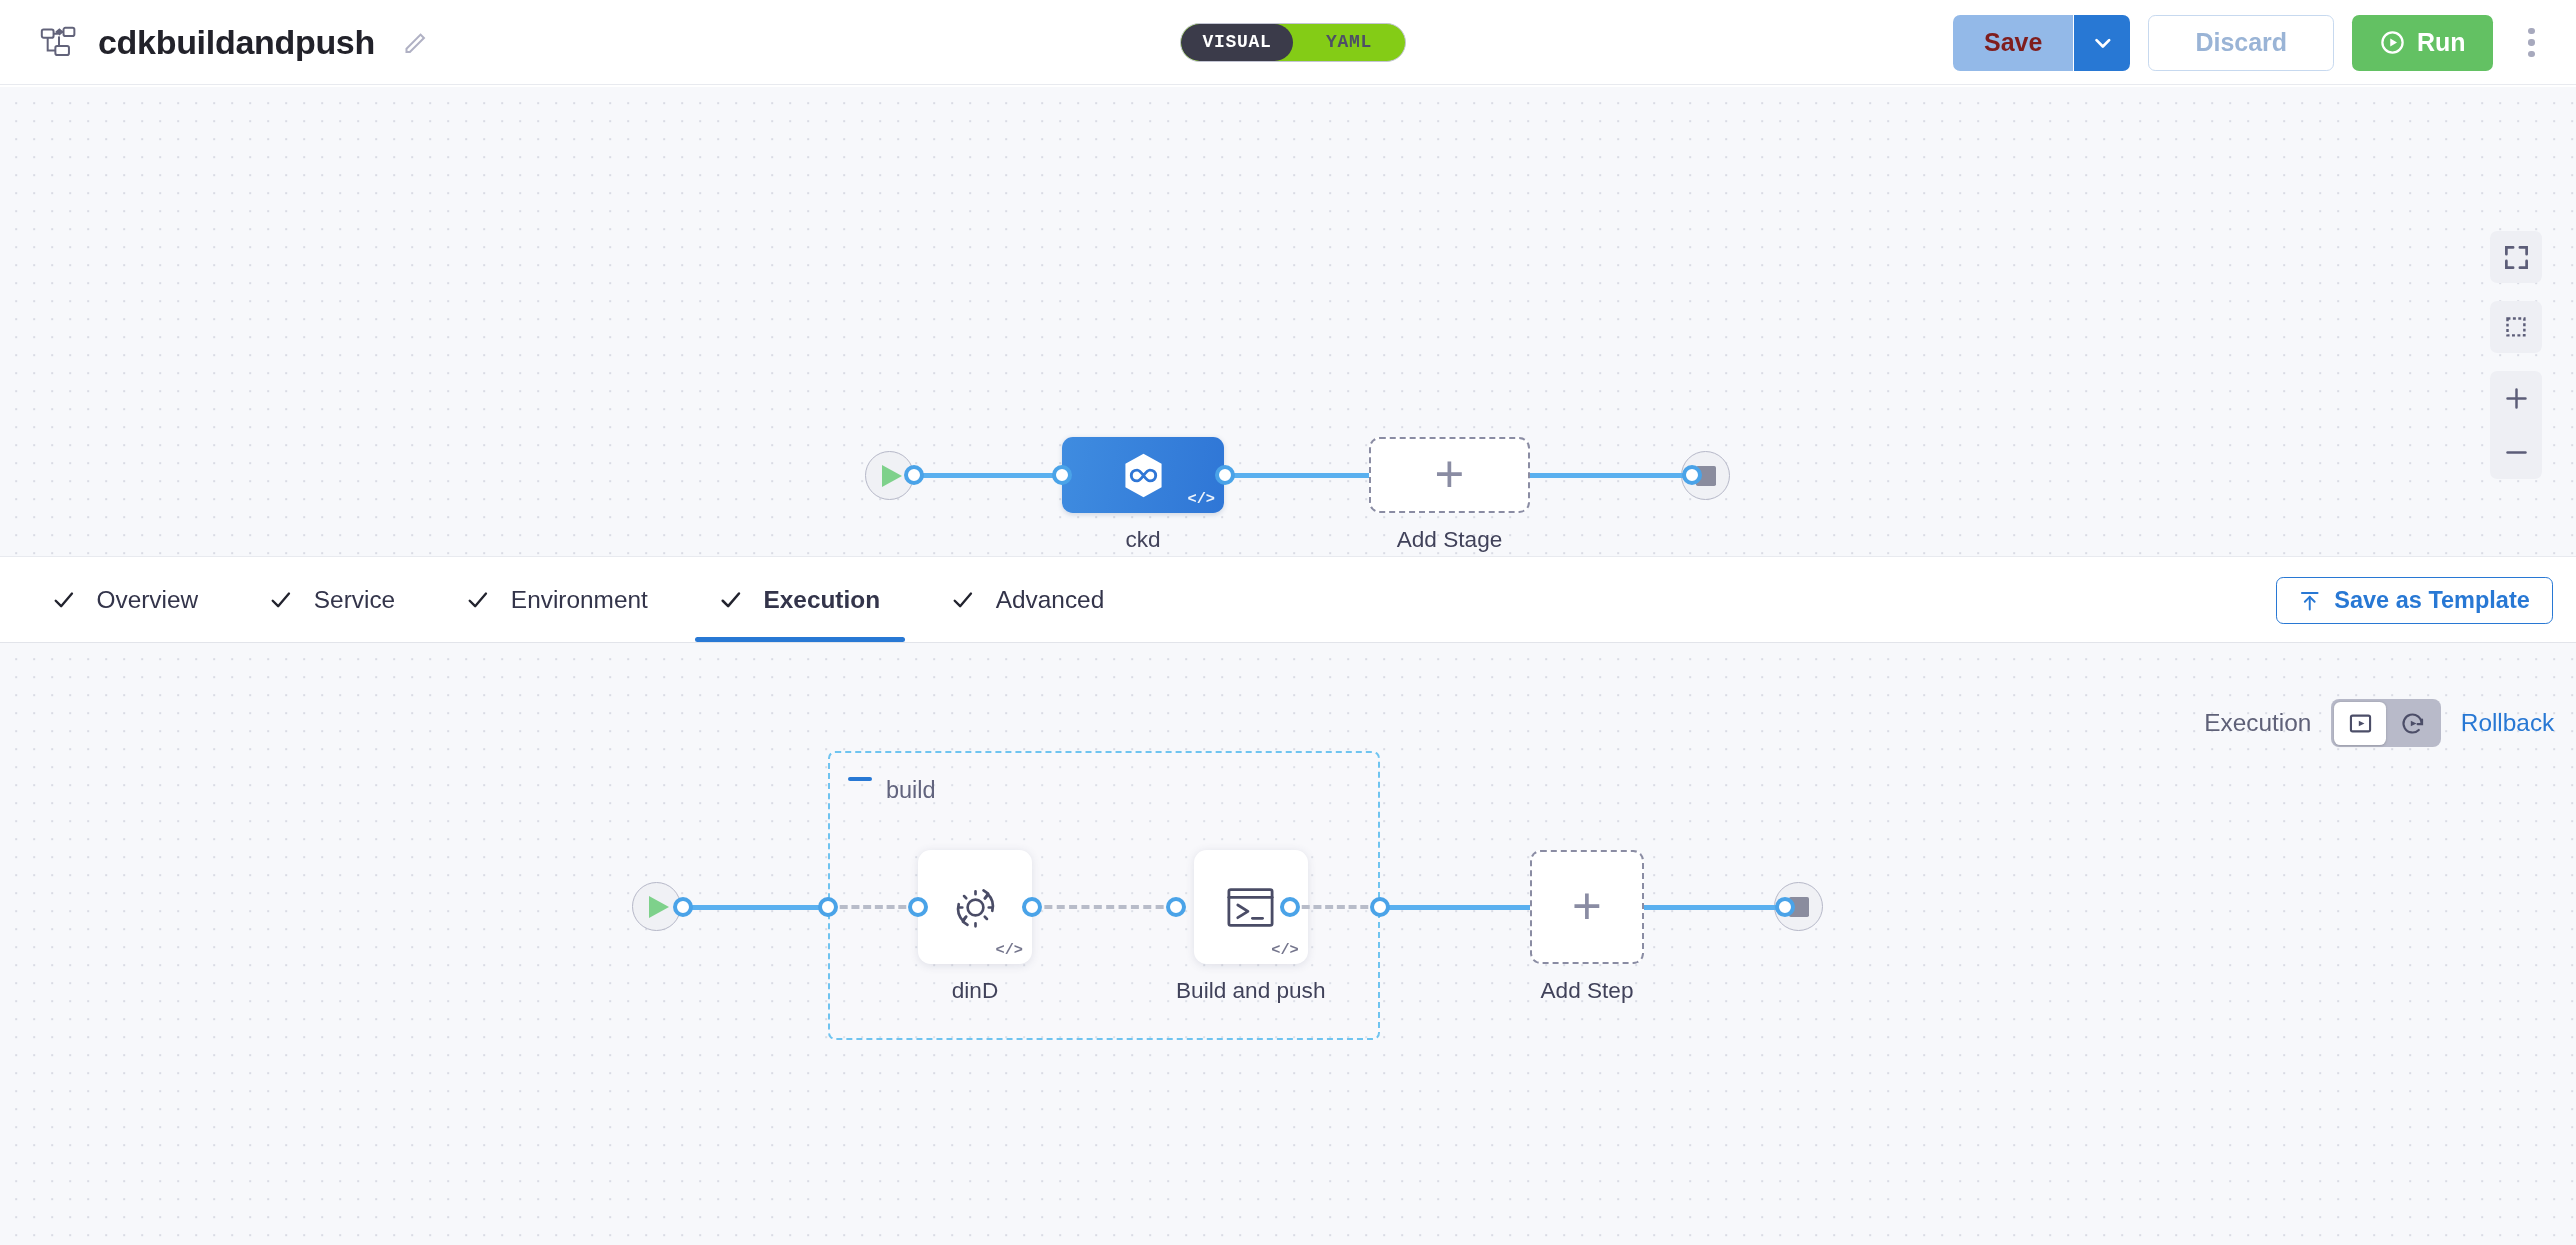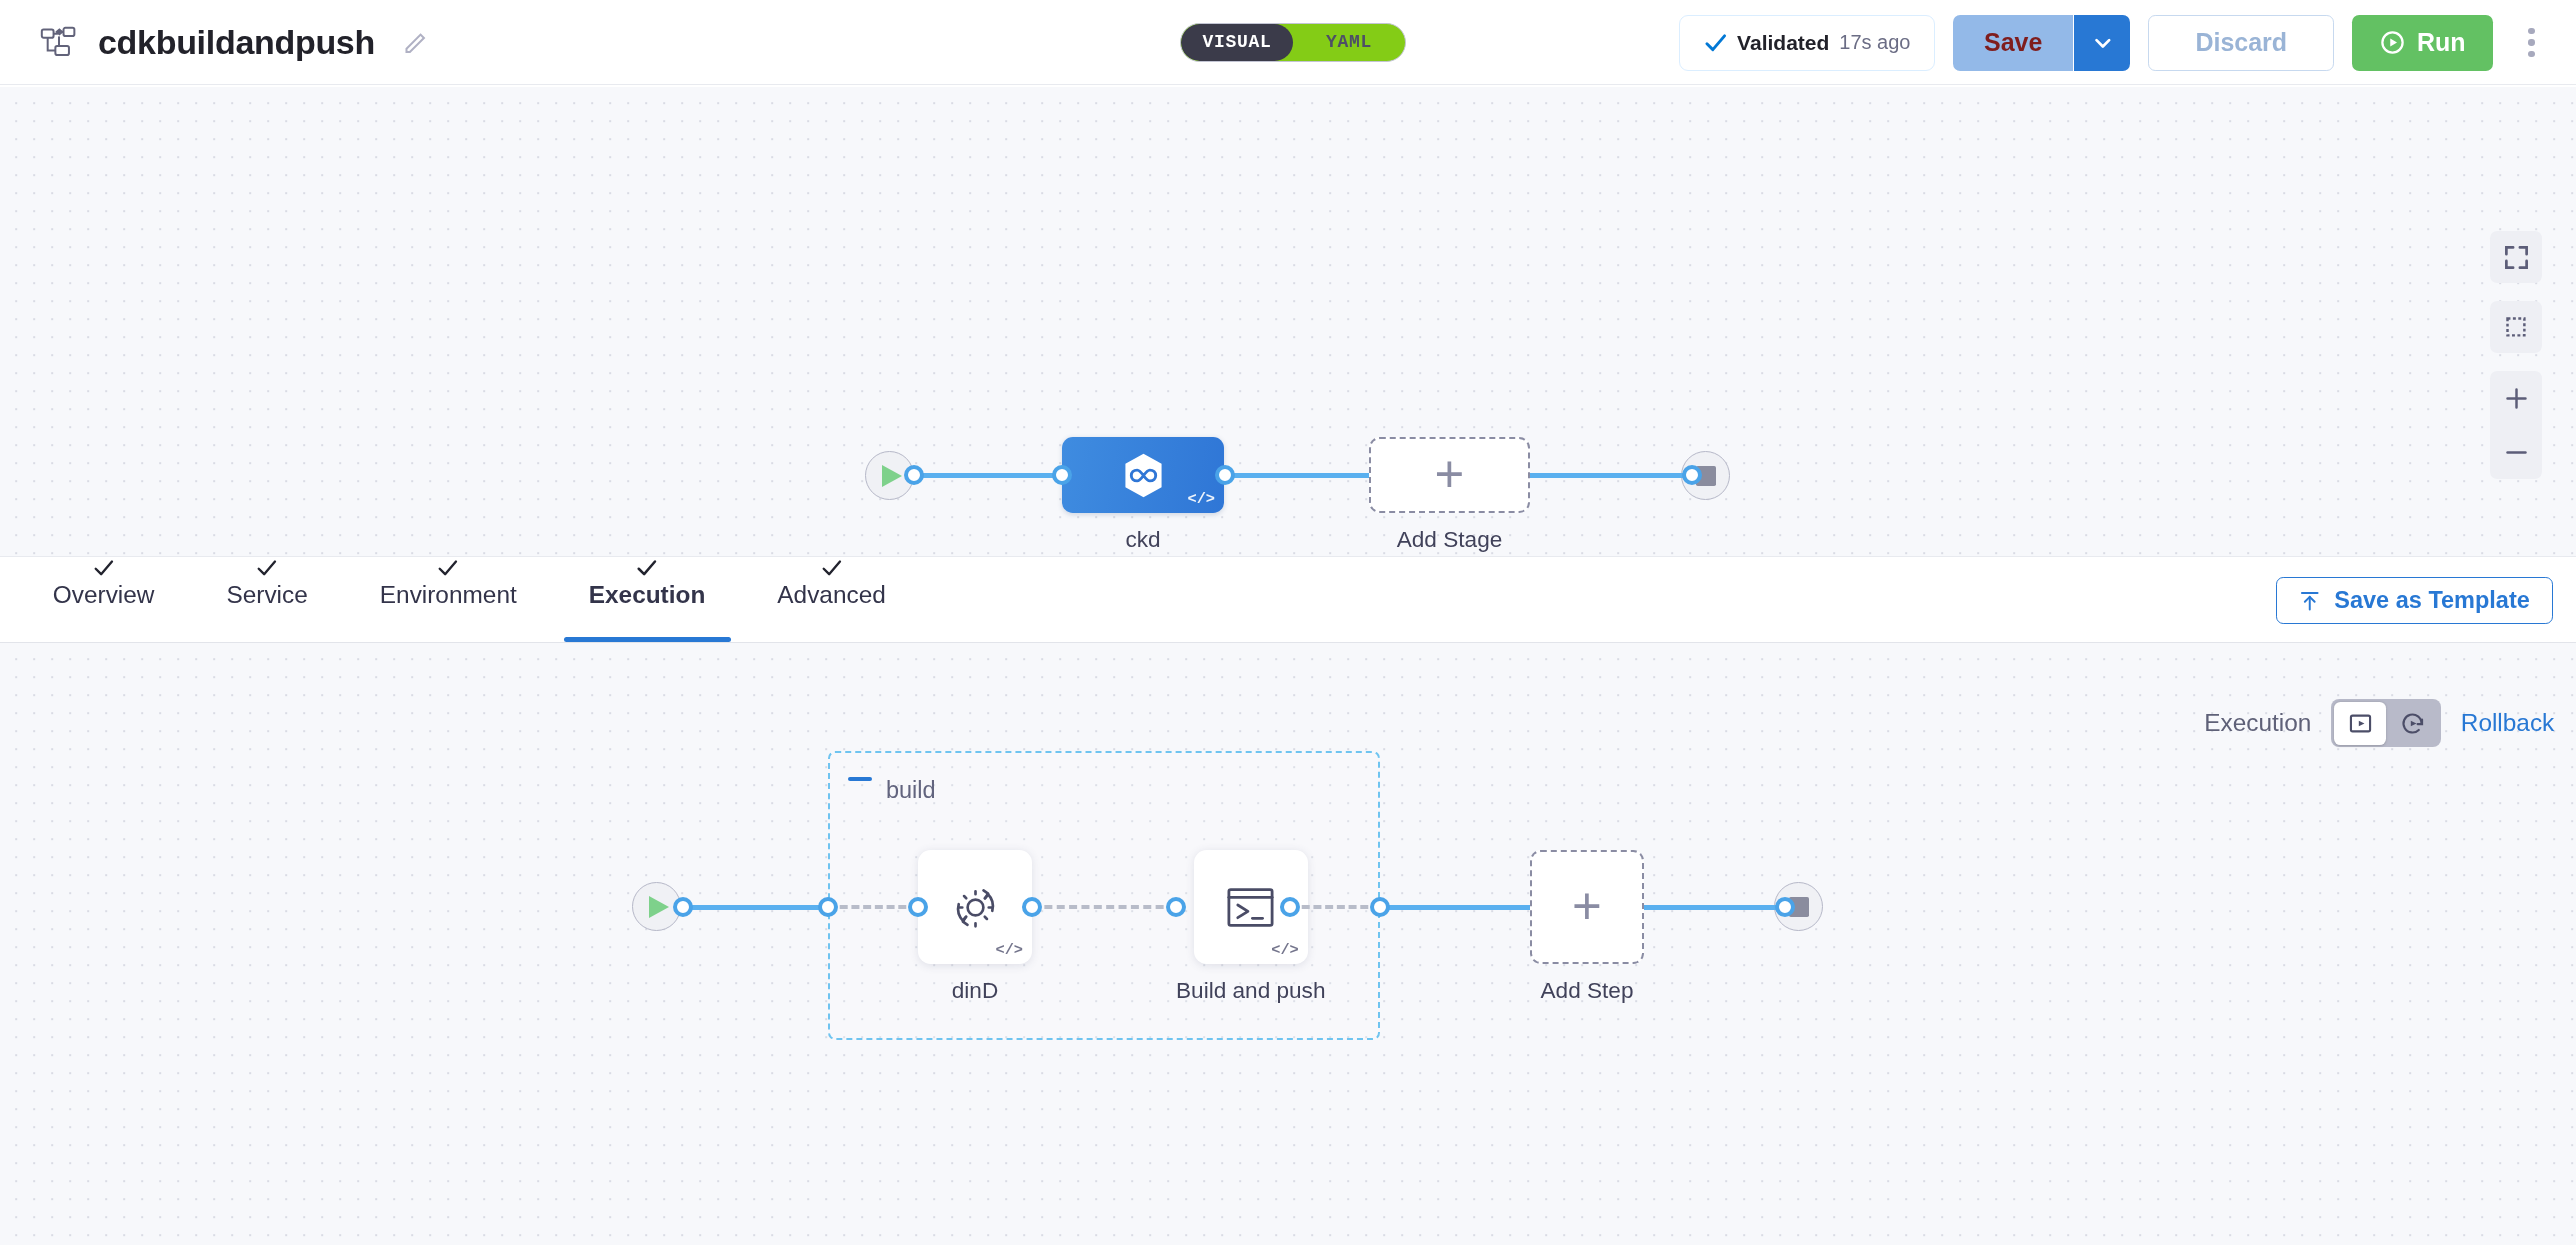--- a/index.html
+++ b/index.html
@@ -177,22 +177,22 @@
   .group-title { font-size: 23.5px; color: #62647e; }
 
   
   .tabbar {
     position: absolute; left: 0; top: 556px; width: 2576px; height: 87px;
     background: #ffffff; border-top: 0.9px solid #e8eaef; border-bottom: 0.9px solid #e2e4ea;
     display: flex; align-items: center;
   }
   .tabs { display: flex; align-items: center; padding-left: 42px; height: 100%; }
   .tab {
-    display: flex; align-items: center; gap: 2px; height: 100%;
-    padding: 0 36px; font-size: 24.4px; color: #33344a; cursor: pointer; position: relative; flex-direction: column;
+    display: flex; align-items: center; gap: 22px; height: 100%;
+    padding: 0 36px; font-size: 24.4px; color: #33344a; cursor: pointer; position: relative;
   }
   .tab:first-child { padding-left: 10.8px; }
   .tab .tick { width: 21.7px; height: 21.7px; color: #22232e; }
   .tab.active { font-weight: 700; }
   .tab.active::after {
     content: ""; position: absolute; left: 10.8px; right: 10.8px; bottom: 0;
     height: 5.4px; background: #2878d4; border-radius: 2.7px;
   }
   .sat-btn {
     position: absolute; right: 23.5px; top: 20px;
@@ -245,29 +245,20 @@
       </svg>
     </span>
   </div>
 
   <div class="mode-toggle">
     <div class="mode-opt active">VISUAL</div>
     <div class="mode-opt">YAML</div>
   </div>
 
   <div class="hdr-right">
-    <div class="validated-pill">
-      <span class="validated-check">
-        <svg viewBox="0 0 24 24" fill="none" stroke="currentColor" stroke-width="3" stroke-linecap="round" stroke-linejoin="round">
-            <path d="M3 13l6 6L21 5"></path>
-          </svg>
-      </span>
-      <span class="validated-text">Validated</span>
-      <span class="validated-time">17s ago</span>
-    </div>
 
     <div class="save-group">
       <div class="save-btn">Save</div>
       <div class="save-caret">
         <svg viewBox="0 0 24 24" fill="none" stroke="currentColor" stroke-width="3" stroke-linecap="round" stroke-linejoin="round">
             <path d="M5 9l7 7 7-7"></path>
           </svg>
       </div>
     </div>
 

